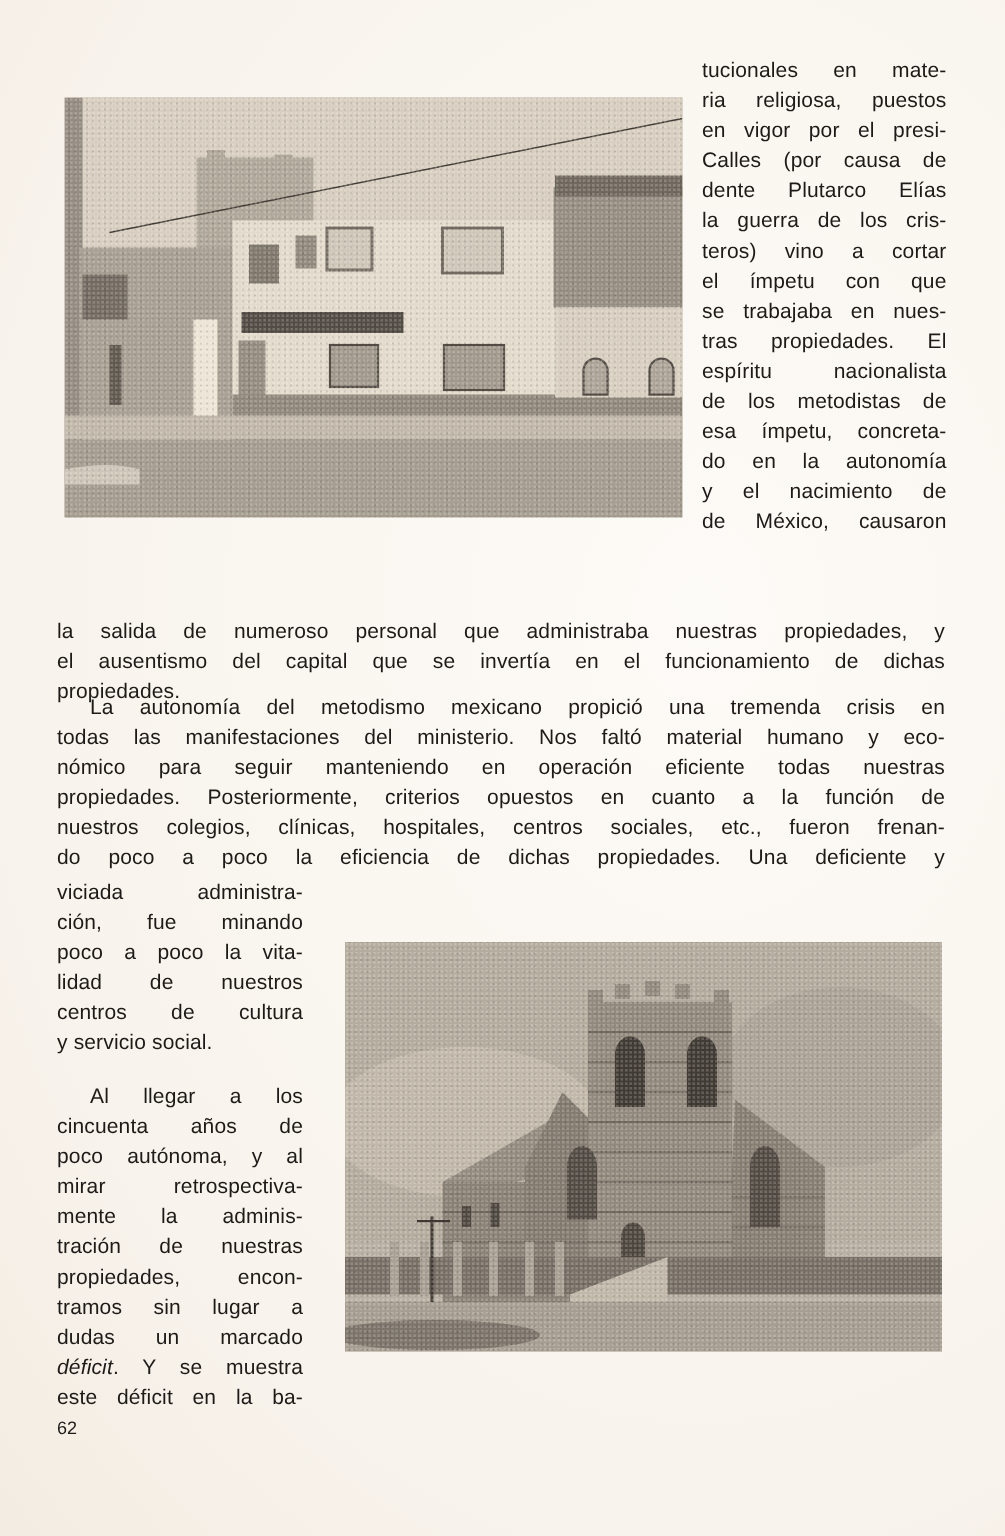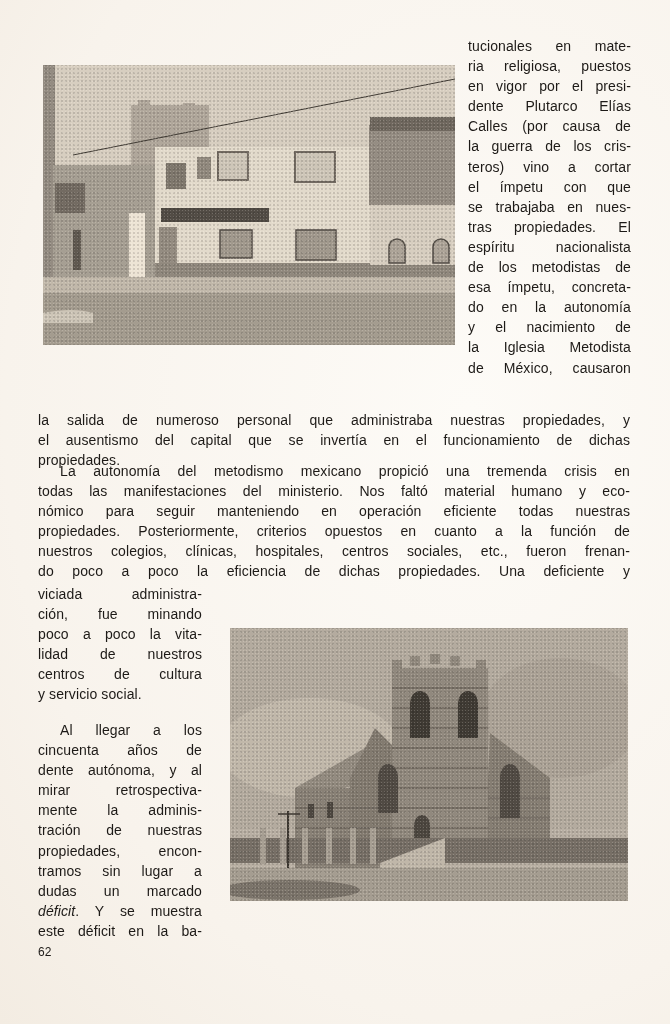--- a/index.html
+++ b/index.html
@@ -171,33 +171,32 @@
       <rect x="0" y="212" width="412" height="16" fill="#b8b2ab"></rect>
       <path d="M0 248 q30 -6 50 0 l0 10 h-50 z" fill="#c4bfb8"></path>
     </svg>
     <div class="grain"></div>
   </div>
 
   <div class="text col-right-top">
     <span class="line">tucionales en mate-</span>
     <span class="line">ria religiosa, puestos</span>
     <span class="line">en vigor por el presi-</span>
+    <span class="line">Calles (por causa de</span>
     <span class="line">dente Plutarco Elías</span>
-    <span class="line">Calles (por causa de</span>
     <span class="line">la guerra de los cris-</span>
     <span class="line">teros) vino a cortar</span>
     <span class="line">el ímpetu con que</span>
     <span class="line">se trabajaba en nues-</span>
     <span class="line">tras propiedades. El</span>
     <span class="line">espíritu nacionalista</span>
     <span class="line">de los metodistas de</span>
     <span class="line">esa ímpetu, concreta-</span>
     <span class="line">do en la autonomía</span>
     <span class="line">y el nacimiento de</span>
-    <span class="line">la Iglesia Metodista</span>
     <span class="line">de México, causaron</span>
   </div>
 
   <div class="text full-para-1">
     <span class="line">la salida de numeroso personal que administraba nuestras propiedades, y</span>
     <span class="line">el ausentismo del capital que se invertía en el funcionamiento de dichas</span>
     <span class="line last">propiedades.</span>
   </div>
 
   <div class="text full-para-2">
@@ -214,21 +213,21 @@
     <span class="line">ción, fue minando</span>
     <span class="line">poco a poco la vita-</span>
     <span class="line">lidad de nuestros</span>
     <span class="line">centros de cultura</span>
     <span class="line last">y servicio social.</span>
   </div>
 
   <div class="text col-left-bottom">
     <span class="line indent">Al llegar a los</span>
     <span class="line">cincuenta años de</span>
-    <span class="line">dente autónoma, y al</span>
+    <span class="line">poco autónoma, y al</span>
     <span class="line">mirar retrospectiva-</span>
     <span class="line">mente la adminis-</span>
     <span class="line">tración de nuestras</span>
     <span class="line">propiedades, encon-</span>
     <span class="line">tramos sin lugar a</span>
     <span class="line">dudas un marcado</span>
     <span class="line"><em>déficit</em><span>. Y se muestra</span></span>
     <span class="line">este déficit en la ba-</span>
   </div>
 

